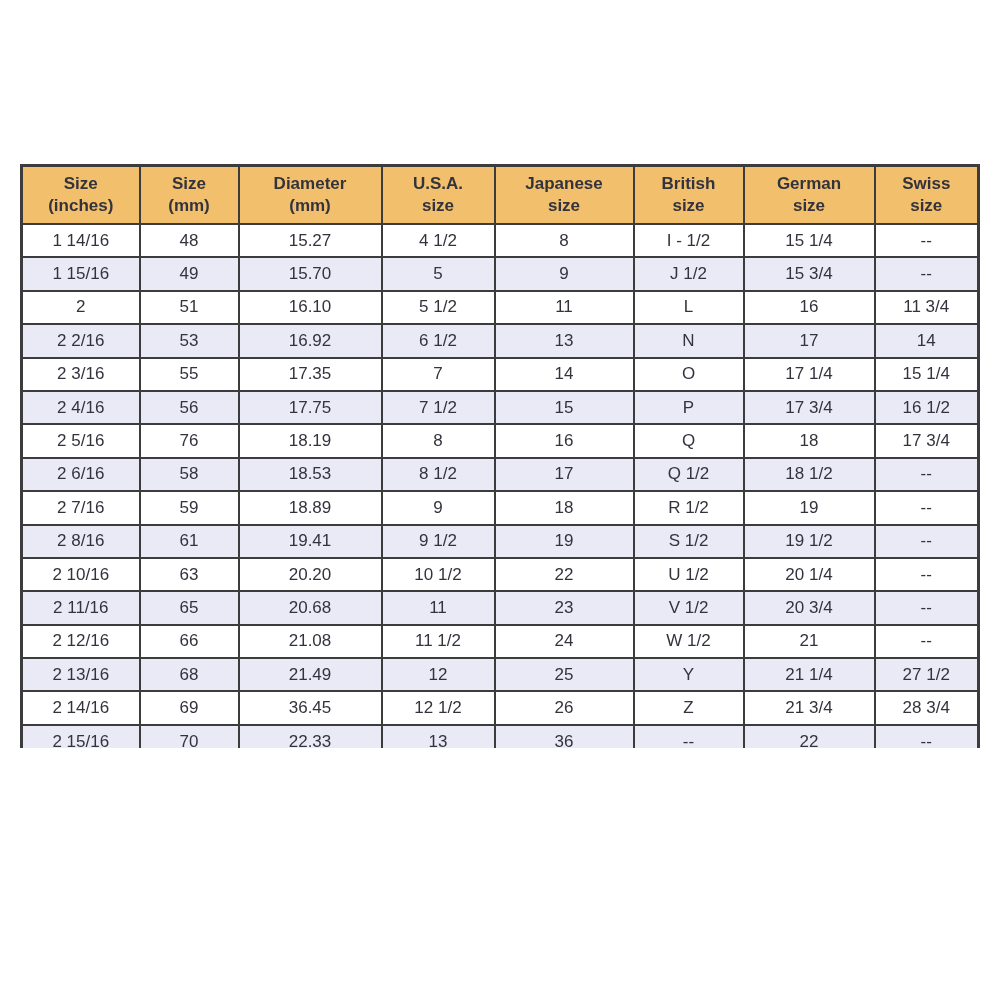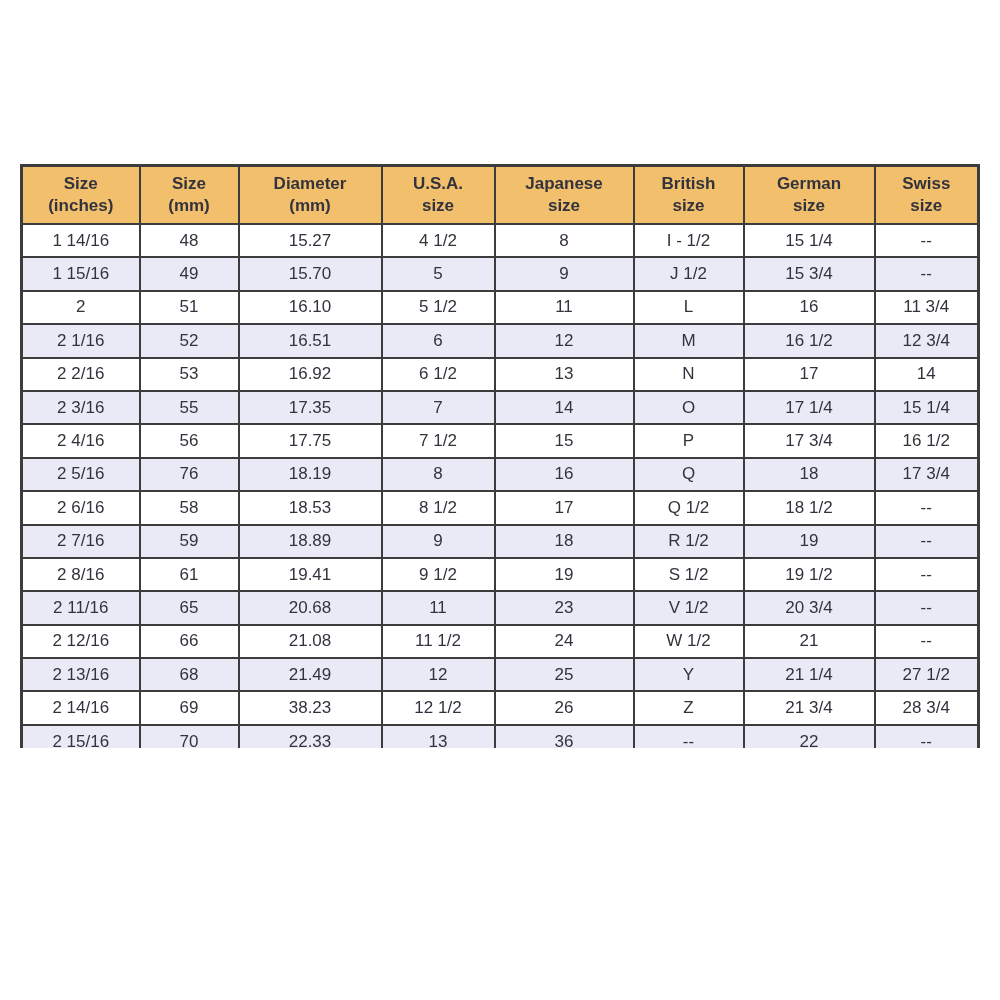--- a/index.html
+++ b/index.html
@@ -118,30 +118,20 @@
           <td>2</td>
           <td>51</td>
           <td>16.10</td>
           <td>5 1/2</td>
           <td>11</td>
           <td>L</td>
           <td>16</td>
           <td>11 3/4</td>
         </tr>
         <tr>
-          <td>2 1/16</td>
-          <td>52</td>
-          <td>16.51</td>
-          <td>6</td>
-          <td>12</td>
-          <td>M</td>
-          <td>16 1/2</td>
-          <td>12 3/4</td>
-        </tr>
-        <tr>
           <td>2 2/16</td>
           <td>53</td>
           <td>16.92</td>
           <td>6 1/2</td>
           <td>13</td>
           <td>N</td>
           <td>17</td>
           <td>14</td>
         </tr>
         <tr>
@@ -198,20 +188,30 @@
           <td>2 8/16</td>
           <td>61</td>
           <td>19.41</td>
           <td>9 1/2</td>
           <td>19</td>
           <td>S 1/2</td>
           <td>19 1/2</td>
           <td>--</td>
         </tr>
         <tr>
+          <td>2 10/16</td>
+          <td>63</td>
+          <td>20.20</td>
+          <td>10 1/2</td>
+          <td>22</td>
+          <td>U 1/2</td>
+          <td>20 1/4</td>
+          <td>--</td>
+        </tr>
+        <tr>
           <td>2 11/16</td>
           <td>65</td>
           <td>20.68</td>
           <td>11</td>
           <td>23</td>
           <td>V 1/2</td>
           <td>20 3/4</td>
           <td>--</td>
         </tr>
         <tr>
@@ -230,21 +230,21 @@
           <td>21.49</td>
           <td>12</td>
           <td>25</td>
           <td>Y</td>
           <td>21 1/4</td>
           <td>27 1/2</td>
         </tr>
         <tr>
           <td>2 14/16</td>
           <td>69</td>
-          <td>38.23</td>
+          <td>36.45</td>
           <td>12 1/2</td>
           <td>26</td>
           <td>Z</td>
           <td>21 3/4</td>
           <td>28 3/4</td>
         </tr>
         <tr>
           <td>2 15/16</td>
           <td>70</td>
           <td>22.33</td>

